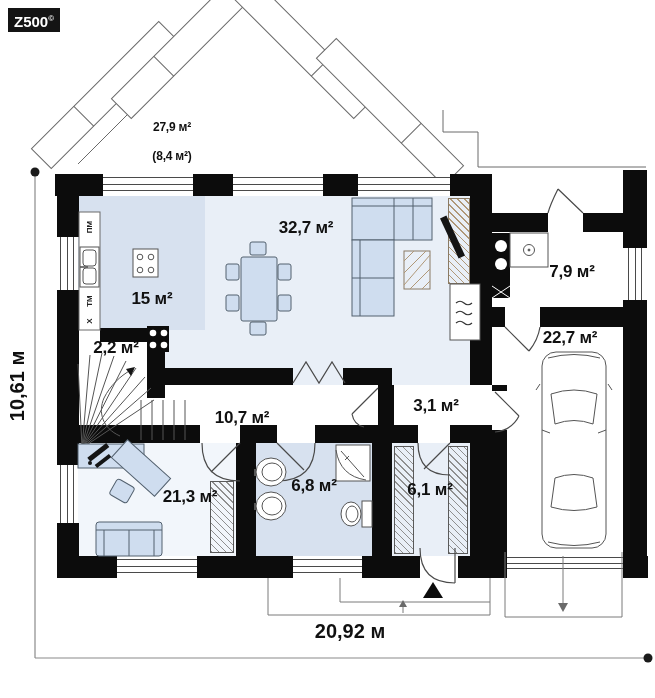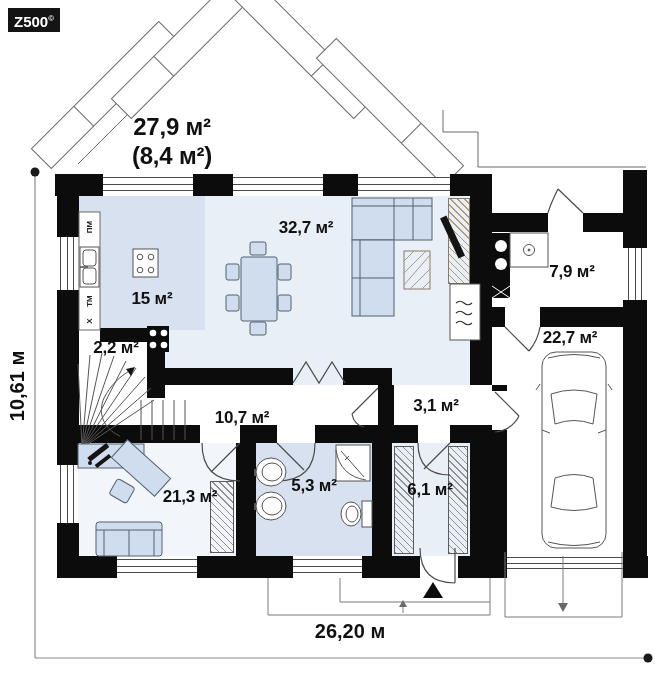--- a/index.html
+++ b/index.html
@@ -11,21 +11,21 @@
   .w{position:absolute;background:#0c0c0c;z-index:3;}
   .win{position:absolute;background:#fff;border-top:1.5px solid #4a4a4a;border-bottom:1.5px solid #4a4a4a;z-index:4;box-sizing:border-box;}
   .win::after{content:"";position:absolute;left:0;right:0;top:50%;height:1px;background:#4a4a4a;}
   .winv{position:absolute;background:#fff;border-left:1.5px solid #4a4a4a;border-right:1.5px solid #4a4a4a;z-index:4;box-sizing:border-box;}
   .winv::after{content:"";position:absolute;top:0;bottom:0;left:50%;width:1px;background:#4a4a4a;}
   .hatch{position:absolute;border:1px solid #5a5a5a;z-index:4;box-sizing:border-box;
          background:repeating-linear-gradient(45deg,#8f8f8f 0 1px,transparent 1px 5px);}
   .hatch.warm{background:repeating-linear-gradient(45deg,#b09878 0 1px,transparent 1px 5px);border-color:#8a7a64;}
   .lbl{position:absolute;transform:translate(-50%,-50%);font-weight:bold;color:#101010;
        white-space:nowrap;font-size:17px;z-index:6;letter-spacing:-0.2px;}
-  .lbl.big{font-size:24px;}
+  .lbl.big{font-size:12px;}
   .dim{position:absolute;transform:translate(-50%,-50%);font-weight:bold;color:#101010;
        font-size:20px;white-space:nowrap;z-index:6;}
   .dim.vert{transform:translate(-50%,-50%) rotate(-90deg);}
   .app{position:absolute;font-size:8px;font-weight:bold;color:#222;z-index:6;
        transform:translate(-50%,-50%) rotate(-90deg);white-space:nowrap;}
   .logo{position:absolute;left:8px;top:8px;background:#141414;color:#fff;font-weight:bold;
         font-size:15px;line-height:19px;padding:1px 6px;z-index:10;}
   .logo sup{font-size:8px;}
 </style>
 </head>
@@ -284,23 +284,23 @@
   <div class="lbl big" style="left:172px;top:156px;">(8,4 м²)</div>
 
   <div class="lbl" style="left:306px;top:228px;">32,7 м²</div>
   <div class="lbl" style="left:152px;top:299px;">15 м²</div>
   <div class="lbl" style="left:116px;top:348px;">2,2 м²</div>
   <div class="lbl" style="left:242px;top:418px;">10,7 м²</div>
   <div class="lbl" style="left:436px;top:406px;">3,1 м²</div>
   <div class="lbl" style="left:572px;top:272px;">7,9 м²</div>
   <div class="lbl" style="left:570px;top:338px;">22,7 м²</div>
   <div class="lbl" style="left:190px;top:497px;">21,3 м²</div>
-  <div class="lbl" style="left:314px;top:486px;">5,3 м²</div>
+  <div class="lbl" style="left:314px;top:486px;">6,8 м²</div>
   <div class="lbl" style="left:430px;top:490px;">6,1 м²</div>
 
   <div class="app" style="left:89px;top:227px;">ПМ</div>
   <div class="app" style="left:89px;top:301px;">ТМ</div>
   <div class="app" style="left:89px;top:321px;">Х</div>
 
-  <div class="dim" style="left:350px;top:631px;">26,20 м</div>
+  <div class="dim" style="left:350px;top:631px;">20,92 м</div>
   <div class="dim vert" style="left:17px;top:386px;">10,61 м</div>
 
 </div>
 
 </body></html>

